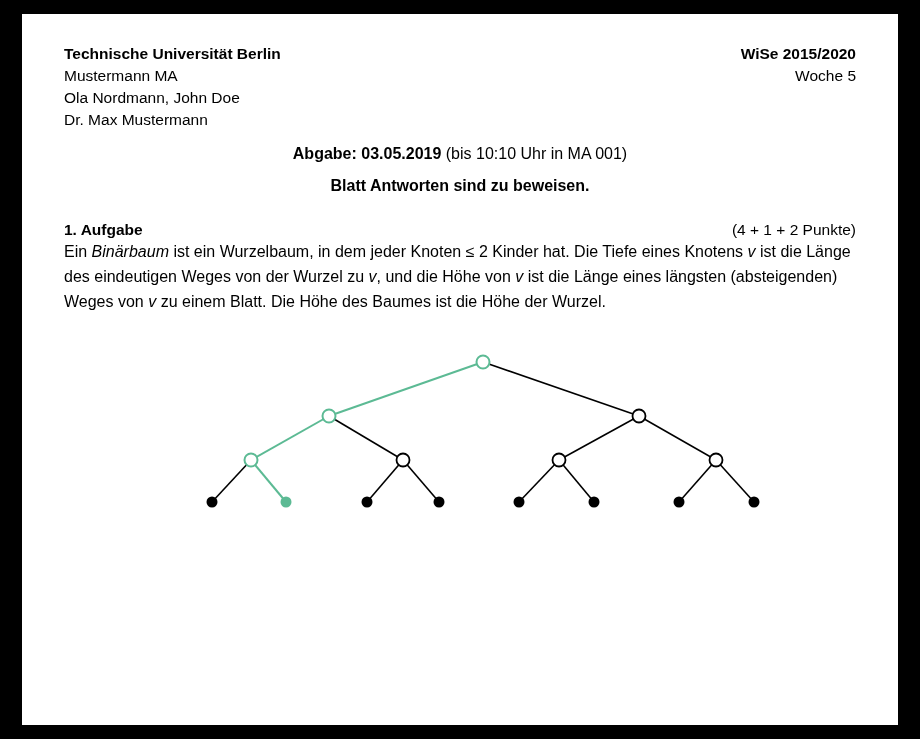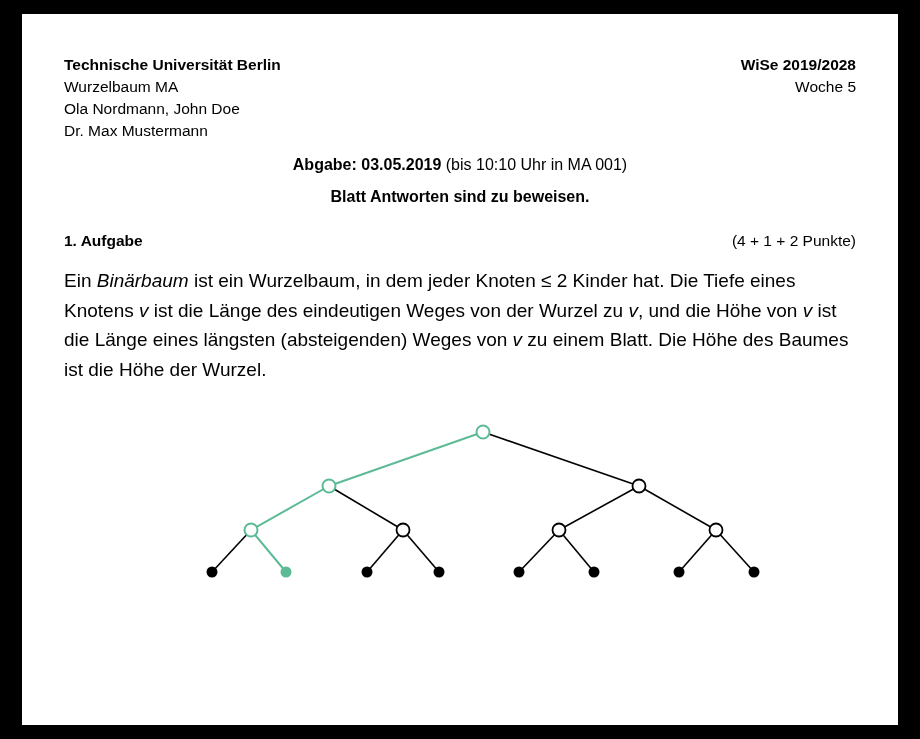--- a/index.html
+++ b/index.html
@@ -18,21 +18,21 @@
     left: 22px;
     top: 14px;
     width: 876px;
     height: 711px;
     background: #ffffff;
     box-sizing: border-box;
   }
   .inner {
     position: absolute;
     left: 42px;
-    top: 40px;
+    top: 29px;
     width: 792px;
   }
   .header-row {
     display: flex;
     justify-content: space-between;
     align-items: flex-start;
   }
   .header-left div, .header-right div {
     line-height: 1.42;
     font-size: 15.5px;
@@ -69,22 +69,22 @@
     display: flex;
     justify-content: space-between;
     align-items: flex-end;
     margin-top: 26px;
     font-size: 15.5px;
     color: #000;
   }
   .task-row .task-label { font-weight: bold; }
   .task-row .points { font-weight: normal; }
   .body-text {
-    margin-top: 16px;
-    font-size: 19px;
+    margin-top: 1px;
+    font-size: 16px;
     line-height: 1.56;
     color: #000;
     text-align: left;
   }
   .body-text i { font-style: italic; }
   .figure {
     margin-top: 22px;
     width: 792px;
     height: 190px;
     position: relative;
@@ -93,26 +93,26 @@
 </style>
 </head>
 <body>
 
 <div class="page">
   <div class="inner">
 
     <div class="header-row">
       <div class="header-left">
         <div class="b">Technische Universität Berlin</div>
-        <div>Wurzelbaum MA</div>
+        <div>Mustermann MA</div>
         <div>Ola Nordmann, John Doe</div>
         <div>Dr. Max Mustermann</div>
       </div>
       <div class="header-right">
-        <div class="b">WiSe 2019/2028</div>
+        <div class="b">WiSe 2015/2020</div>
         <div>Woche 5</div>
       </div>
     </div>
 
 
     <div class="subtitle">
       <span class="b">Abgabe: 03.05.2019</span><span> (bis 10:10 Uhr in MA 001)</span>
     </div>
 
     <div class="notice">Blatt Antworten sind zu beweisen.</div>

